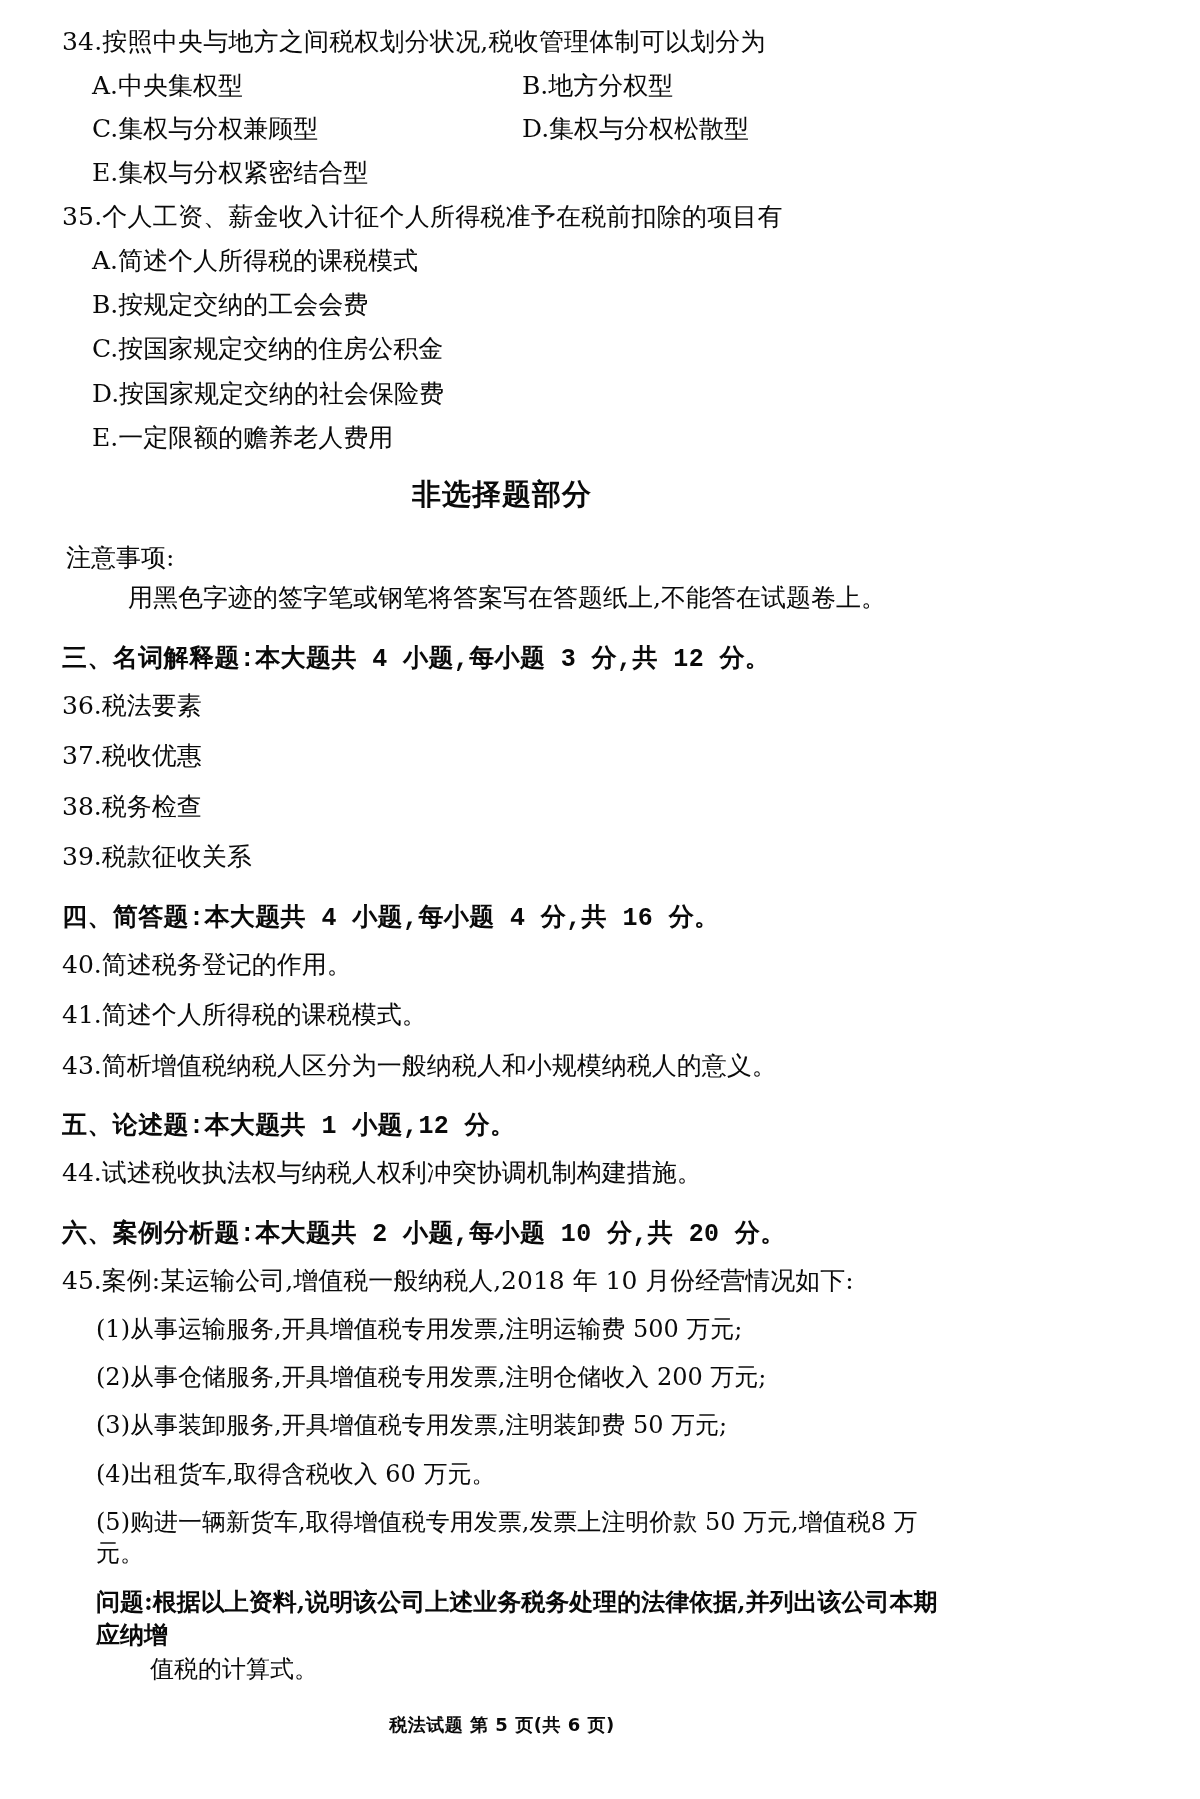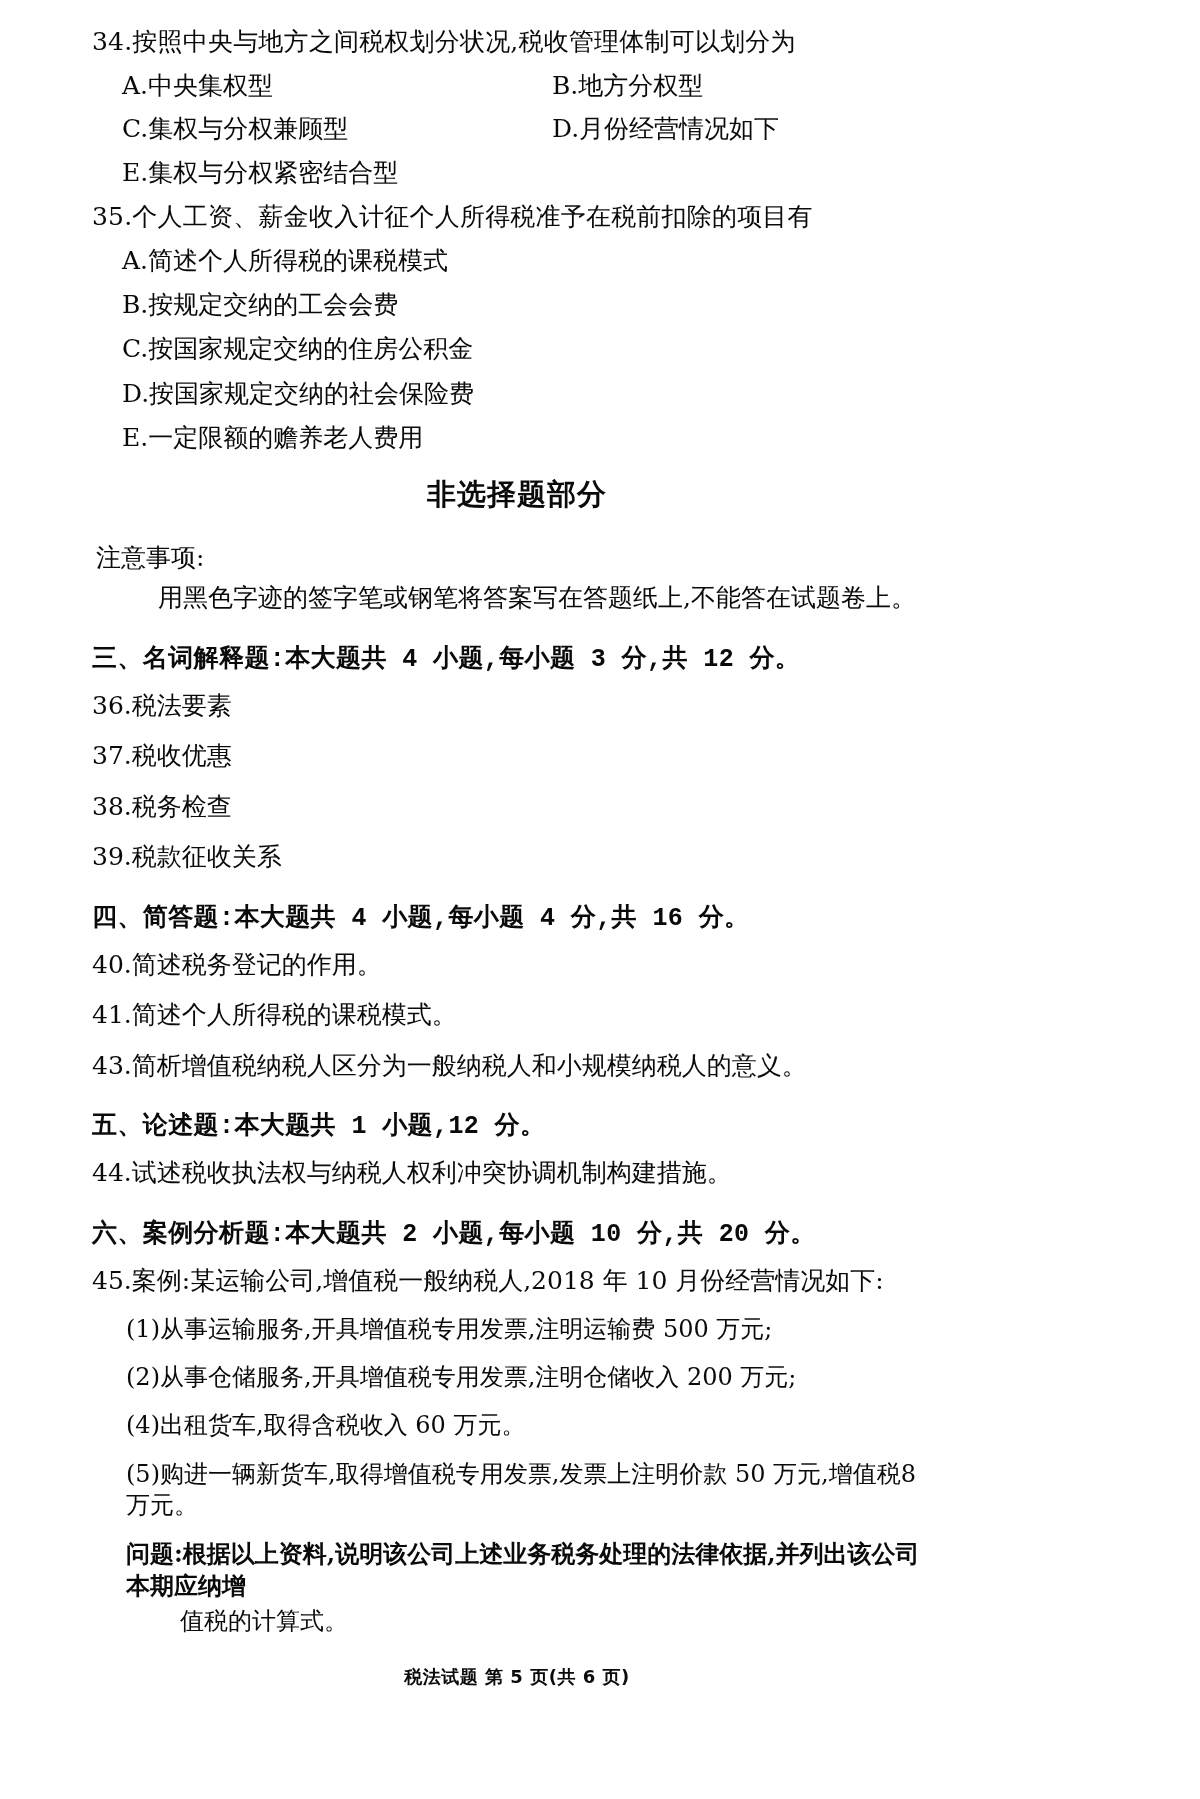--- a/index.html
+++ b/index.html
@@ -11,21 +11,21 @@
     width: 1200px;
     min-height: 1799px;
     font-family: "DejaVu Serif", "Liberation Serif", serif;
     color: #0a0a0a;
     position: relative;
   }
   .page {
     width: 1012px;
     min-height: 1799px;
     box-sizing: border-box;
-    padding: 26px 70px 10px 92px;
+    padding: 26px 70px 10px 62px;
     position: relative;
   }
 
   
   .q-line {
     font-size: 25px;
     line-height: 1.28;
     letter-spacing: 0.2px;
     margin: 0 0 11px 0;
     white-space: pre-wrap;
@@ -133,21 +133,21 @@
 <div class="page">
 
   <div>
     <div class="q-line q-stem">34.按照中央与地方之间税权划分状况,税收管理体制可以划分为</div>
     <div class="opt-row">
       <div class="opt left">A.中央集权型</div>
       <div class="opt">B.地方分权型</div>
     </div>
     <div class="opt-row">
       <div class="opt left">C.集权与分权兼顾型</div>
-      <div class="opt">D.月份经营情况如下</div>
+      <div class="opt">D.集权与分权松散型</div>
     </div>
     <div class="opt-single">E.集权与分权紧密结合型</div>
   </div>
 
   <div>
     <div class="q-line q-stem">35.个人工资、薪金收入计征个人所得税准予在税前扣除的项目有</div>
     <div class="opt-single">A.简述个人所得税的课税模式</div>
     <div class="opt-single">B.按规定交纳的工会会费</div>
     <div class="opt-single">C.按国家规定交纳的住房公积金</div>
     <div class="opt-single">D.按国家规定交纳的社会保险费</div>
@@ -170,19 +170,20 @@
   <div class="item">41.简述个人所得税的课税模式。</div>
   <div class="item">43.简析增值税纳税人区分为一般纳税人和小规模纳税人的意义。</div>
 
   <div class="sec-head sec-gap">五、论述题:本大题共 1 小题,12 分。</div>
   <div class="item">44.试述税收执法权与纳税人权利冲突协调机制构建措施。</div>
 
   <div class="sec-head sec-gap">六、案例分析题:本大题共 2 小题,每小题 10 分,共 20 分。</div>
   <div class="item tight">45.案例:某运输公司,增值税一般纳税人,2018 年 10 月份经营情况如下:</div>
   <div class="case-sub">(1)从事运输服务,开具增值税专用发票,注明运输费 500 万元;</div>
   <div class="case-sub">(2)从事仓储服务,开具增值税专用发票,注明仓储收入 200 万元;</div>
+  <div class="case-sub">(3)从事装卸服务,开具增值税专用发票,注明装卸费 50 万元;</div>
   <div class="case-sub">(4)出租货车,取得含税收入 60 万元。</div>
   <div class="case-sub">(5)购进一辆新货车,取得增值税专用发票,发票上注明价款 50 万元,增值税8 万元。</div>
   <div class="case-q">问题:根据以上资料,说明该公司上述业务税务处理的法律依据,并列出该公司本期应纳增</div>
   <div class="case-q-cont">值税的计算式。</div>
 
   <div class="footer">税法试题 第 5 页(共 6 页)</div>
 </div>
 
 </body></html>

